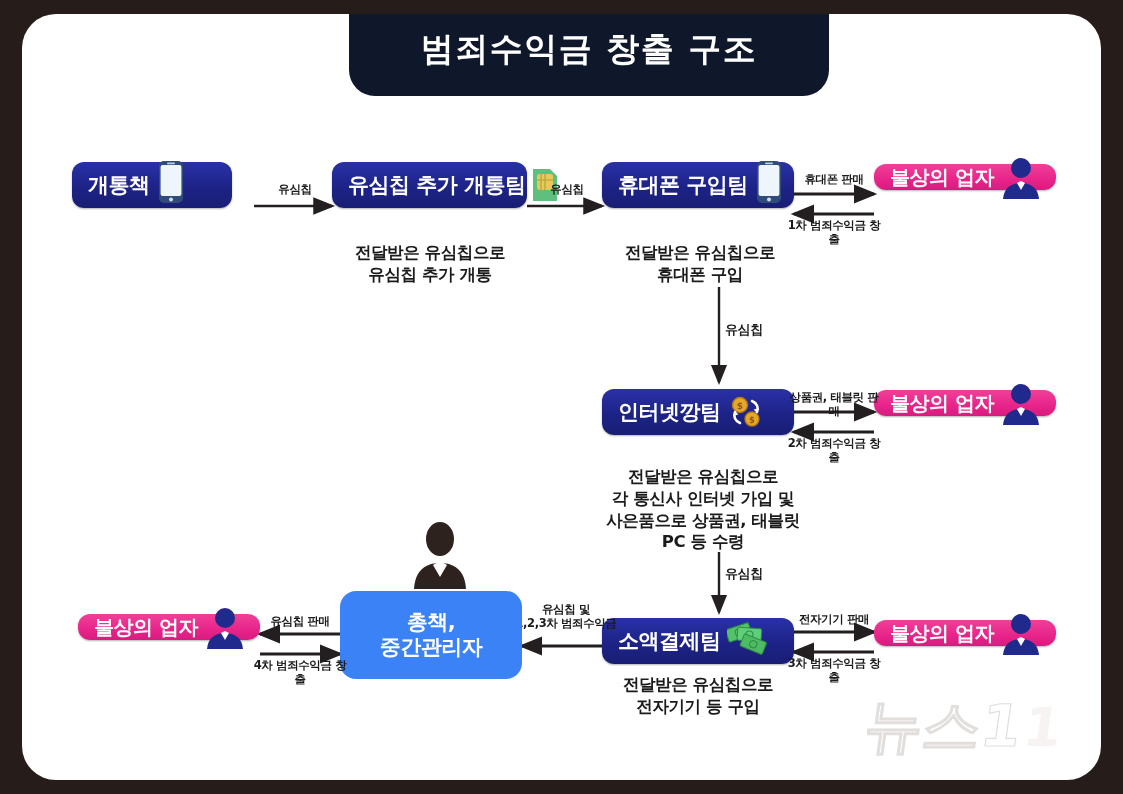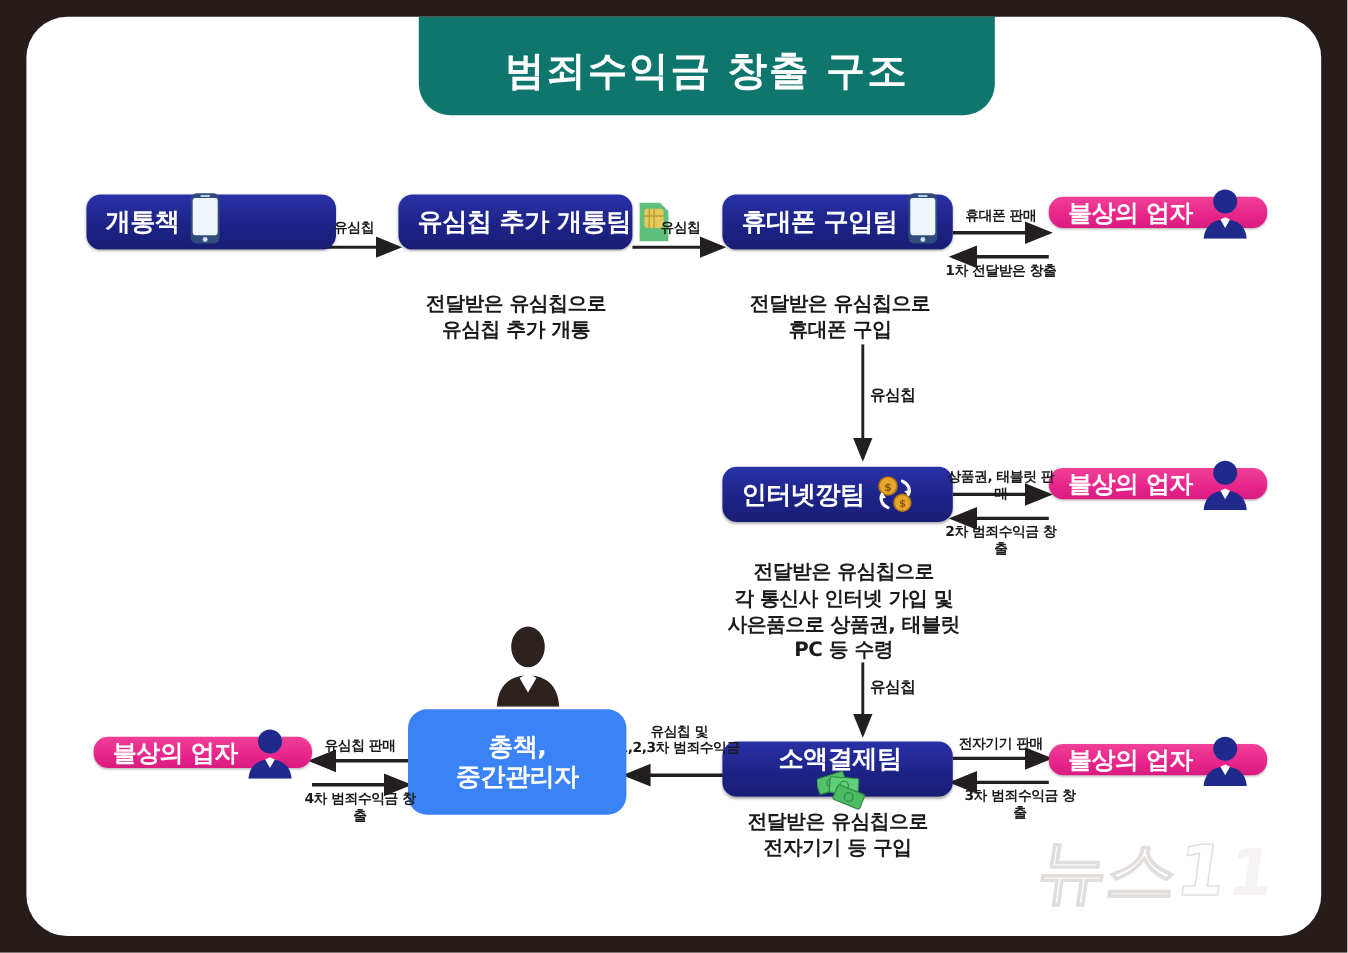--- a/index.html
+++ b/index.html
@@ -23,24 +23,24 @@
     width: 1079px; height: 766px;
     background: #ffffff;
     border-radius: 34px;
     overflow: hidden;
   }
   
   .title-banner {
     position: absolute;
     left: 327px; top: -6px;
     width: 480px; height: 88px;
-    background: #0f766e;
+    background: #0f172a;
     border-radius: 0 0 26px 26px;
     display: flex; align-items: flex-end; justify-content: center;
-    padding-bottom: 14px;
+    padding-bottom: 24px;
     box-sizing: border-box;
     z-index: 5;
   }
   .title-text {
     color: #ffffff;
     font-size: 33px;
     font-weight: bold;
     letter-spacing: 1.5px;
     white-space: nowrap;
   }
@@ -170,21 +170,21 @@
       <line x1="588" y1="632" x2="500" y2="632" stroke="#231f20" stroke-width="2.8" marker-end="url(#ah)"></line>
 
       <line x1="318" y1="620" x2="238" y2="620" stroke="#231f20" stroke-width="2.8" marker-end="url(#ah)"></line>
       <line x1="238" y1="640" x2="318" y2="640" stroke="#231f20" stroke-width="2.8" marker-end="url(#ah)"></line>
     </svg>
 
     <div class="title-banner">
       <span class="title-text">범죄수익금 창출 구조</span>
     </div>
 
-    <div class="node node-blue" style="left:50px; top:148px; width:208px;">
+    <div class="node node-blue" style="left:50px; top:148px; width:160px;">
       <span class="node-label">개통책</span>
       <span class="icon-slot phone-icon">
         <svg viewBox="0 0 26 44" width="26" height="44" xmlns="http://www.w3.org/2000/svg">
           <rect x="1" y="1" width="24" height="42" rx="5" fill="#2f4c7a"></rect>
           <rect x="2.6" y="5" width="20.8" height="31" rx="2" fill="#eef6fb"></rect>
           <rect x="9" y="2.6" width="8" height="1.6" rx=".8" fill="#b9cfe2"></rect>
           <circle cx="13" cy="39.6" r="2" fill="#cfdced"></circle>
         </svg>
       </span>
     </div>
@@ -223,21 +223,21 @@
           <circle cx="23" cy="13" r="10" fill="#1f2a8c"></circle>
           <path d="M5 44c1-11 8-16 18-16s17 5 18 16Z" fill="#1f2a8c"></path>
           <path d="M19 28l4 7 4-7-4-2Z" fill="#ffffff"></path>
         </svg>
       </span>
     </div>
 
     <div class="arrow-label" style="left:240px; top:168px; width:66px;">유심칩</div>
     <div class="arrow-label" style="left:512px; top:168px; width:66px;">유심칩</div>
     <div class="arrow-label" style="left:772px; top:158px; width:80px;">휴대폰 판매</div>
-    <div class="arrow-label" style="left:762px; top:204px; width:100px;">1차 전달받은 창출</div>
+    <div class="arrow-label" style="left:762px; top:204px; width:100px;">1차 범죄수익금 창출</div>
     <div class="arrow-label med" style="left:703px; top:308px; width:60px; text-align:left;">유심칩</div>
 
     <div class="node node-blue" style="left:580px; top:375px; width:192px;">
       <span class="node-label">인터넷깡팀</span>
       <span class="icon-slot coin-icon">
         <svg viewBox="0 0 34 34" width="34" height="34" xmlns="http://www.w3.org/2000/svg">
           <circle cx="11" cy="10" r="7.5" fill="#e8a72c" stroke="#b47a14" stroke-width="1.4"></circle>
           <text x="11" y="14" font-size="9" fill="#8a5a0c" text-anchor="middle" font-family="DejaVu Sans, sans-serif" font-weight="bold">$</text>
           <circle cx="23" cy="24" r="7" fill="#e8a72c" stroke="#b47a14" stroke-width="1.4"></circle>
           <text x="23" y="27.6" font-size="8.4" fill="#8a5a0c" text-anchor="middle" font-family="DejaVu Sans, sans-serif" font-weight="bold">$</text>
@@ -261,21 +261,21 @@
           <path d="M5 44c1-11 8-16 18-16s17 5 18 16Z" fill="#1f2a8c"></path>
           <path d="M19 28l4 7 4-7-4-2Z" fill="#ffffff"></path>
         </svg>
       </span>
     </div>
 
     <div class="arrow-label" style="left:764px; top:376px; width:96px;">상품권, 태블릿 판매</div>
     <div class="arrow-label" style="left:762px; top:422px; width:100px;">2차 범죄수익금 창출</div>
     <div class="arrow-label med" style="left:703px; top:552px; width:60px; text-align:left;">유심칩</div>
 
-    <div class="node node-blue" style="left:580px; top:604px; width:192px;flex-direction:column;">
+    <div class="node node-blue" style="left:580px; top:604px; width:192px;">
       <span class="node-label">소액결제팀</span>
       <span class="icon-slot money-icon">
         <svg viewBox="0 0 44 36" width="44" height="36" xmlns="http://www.w3.org/2000/svg">
           <g transform="rotate(-18 22 18)">
             <rect x="2" y="3" width="24" height="13" rx="1.6" fill="#53c26a" stroke="#2e8a44" stroke-width="1"></rect>
             <circle cx="14" cy="9.6" r="3.6" fill="none" stroke="#2e8a44" stroke-width="1"></circle>
           </g>
           <g transform="rotate(4 22 20)">
             <rect x="10" y="8" width="24" height="13" rx="1.6" fill="#5fd079" stroke="#2e8a44" stroke-width="1"></rect>
             <circle cx="22" cy="14.6" r="3.6" fill="none" stroke="#2e8a44" stroke-width="1"></circle>
@@ -295,21 +295,21 @@
       <span class="icon-slot person-icon">
         <svg viewBox="0 0 46 44" width="46" height="44" xmlns="http://www.w3.org/2000/svg">
           <circle cx="23" cy="13" r="10" fill="#1f2a8c"></circle>
           <path d="M5 44c1-11 8-16 18-16s17 5 18 16Z" fill="#1f2a8c"></path>
           <path d="M19 28l4 7 4-7-4-2Z" fill="#ffffff"></path>
         </svg>
       </span>
     </div>
 
     <div class="arrow-label" style="left:768px; top:598px; width:88px;">전자기기 판매</div>
-    <div class="arrow-label" style="left:762px; top:642px; width:100px;margin-left:16px;">3차 범죄수익금 창출</div>
+    <div class="arrow-label" style="left:762px; top:642px; width:100px;">3차 범죄수익금 창출</div>
     <div class="arrow-label" style="left:492px; top:588px; width:104px;">유심칩 및
 1,2,3차 범죄수익금</div>
 
     <span class="boss-figure" style="left:388px; top:505px;">
       <svg viewBox="0 0 60 70" width="60" height="70" xmlns="http://www.w3.org/2000/svg">
         <ellipse cx="30" cy="20" rx="14" ry="17" fill="#2e221e"></ellipse>
         <path d="M4 70c1-18 11-26 26-26s25 8 26 26Z" fill="#2e221e"></path>
         <path d="M23 46l7 12 7-12-7-4Z" fill="#ffffff"></path>
       </svg>
     </span>

